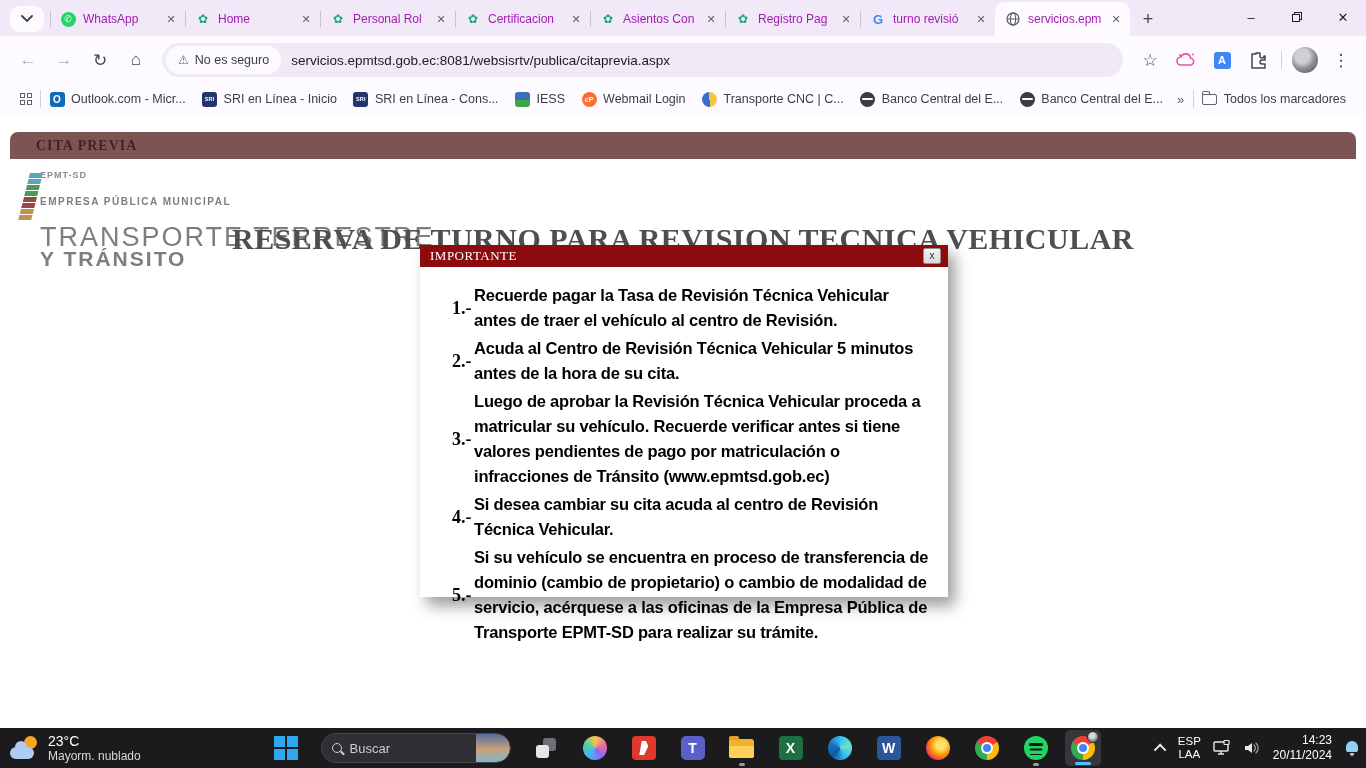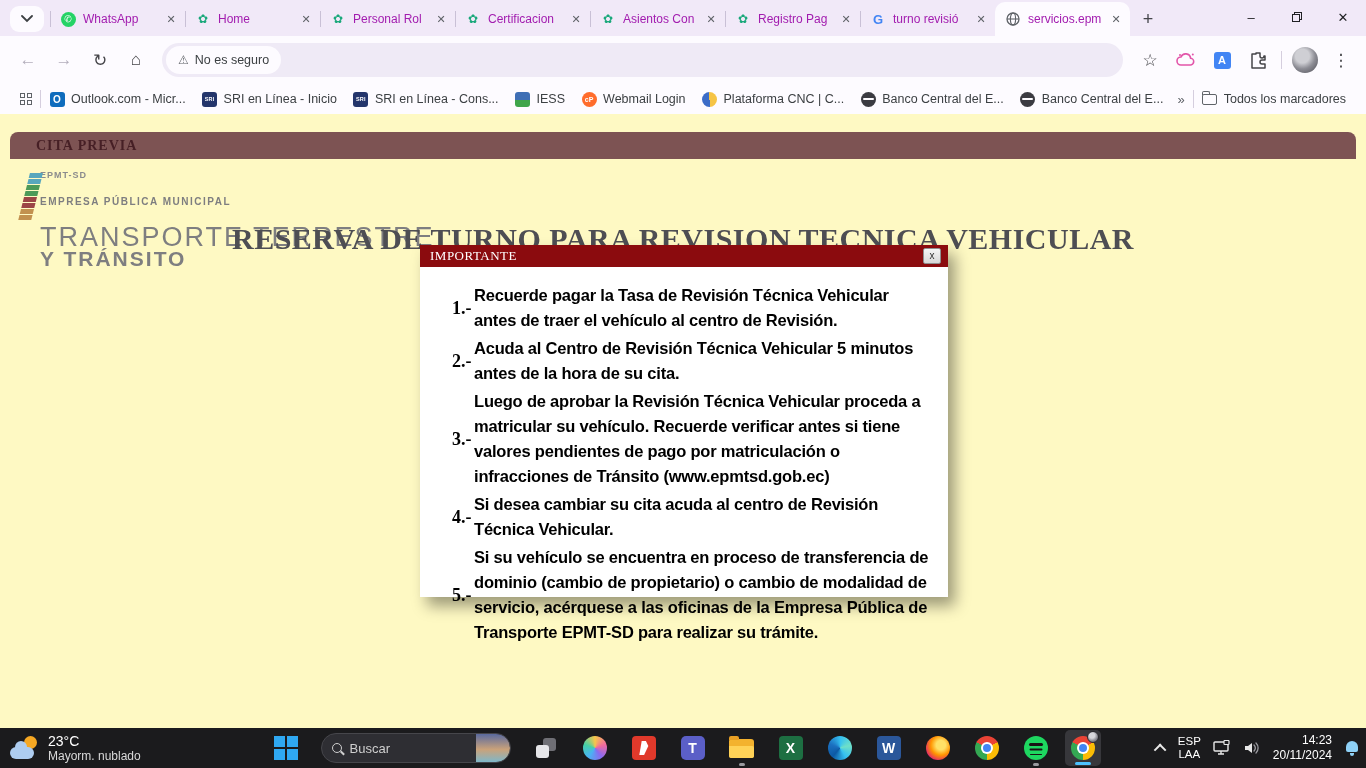--- a/index.html
+++ b/index.html
@@ -53,21 +53,21 @@
   .bm-cp { background:#ff6c2c; border-radius:50%; font-size:7px; }
   .bm-cnc { background:conic-gradient(#f6c445 0 50%, #3b6cc7 50% 100%); border-radius:50%; }
   .bm-bce { background:#3b3b41; border-radius:50%; position:relative; }
   .bm-bce::after { content:""; position:absolute; left:2px; right:2px; top:6px; height:2px; background:#fdfbff; border-radius:1px; }
   .bm-chev { padding:0 6px; color:#5f6368; font-size:13px; cursor:pointer; }
   .bm-spacer { flex:1; }
   .folder-ic { width:15px; height:11px; border:1.5px solid #5f6368; border-radius:2px; position:relative; }
   .folder-ic::before { content:""; position:absolute; top:-4px; left:-1px; width:6px; height:3px; border:1.5px solid #5f6368; border-bottom:none; border-radius:2px 2px 0 0; }
 
   
-  .page { position:relative; height:614px; background:#fef9c3; overflow:hidden; }
+  .page { position:relative; height:614px; background:#ffffff; overflow:hidden; }
   .banner { position:absolute; left:10px; right:10px; top:18px; height:27px; background:#7d5353; border-radius:8px 8px 0 0; display:flex; align-items:center; padding-left:26px;
             font-family:"Liberation Serif", serif; font-weight:bold; font-size:14px; letter-spacing:1px; color:#461f25; }
   .logo { position:absolute; left:18px; top:56px; display:flex; gap:9px; }
   .stripes { display:flex; flex-direction:column; gap:1px; margin-top:3px; transform:skewX(-14deg); }
   .stripes i { width:13px; height:5px; display:block; }
   .logo-text { color:#7e7e80; }
   .logo-l1 { font-size:9px; font-weight:bold; letter-spacing:1px; color:#8b8b8d; }
   .logo-l2 { font-size:10px; font-weight:bold; letter-spacing:1.5px; margin-top:16px; }
   .logo-l3 { font-size:27px; font-weight:normal; letter-spacing:2px; line-height:21px; margin-top:20px; }
   .logo-l4 { font-size:21px; font-weight:bold; letter-spacing:2px; line-height:21px; }
@@ -211,20 +211,21 @@
 <div class="toolbar">
   <div class="nav-ic dim">←</div>
   <div class="nav-ic dim">→</div>
   <div class="nav-ic">↻</div>
   <div class="nav-ic">⌂</div>
   <div class="addressbar">
     <div class="sec-chip">
       <span class="warn-tri">⚠</span>
       <span>No es seguro</span>
     </div>
+    <span class="url-text">servicios.epmtsd.gob.ec:8081/websisrtv/publica/citaprevia.aspx</span>
   </div>
   <div class="tool-right">
     <div class="nav-ic">☆</div>
     <div class="nav-ic">
       <svg width="20" height="16" viewBox="0 0 20 16">
           <path d="M5 13a4 4 0 010-8 5 5 0 019.6 1.2A3.4 3.4 0 0114 13z" fill="none" stroke="#e255a9" stroke-width="1.6"></path>
           <circle cx="4" cy="3" r="1" fill="#e255a9"></circle>
           <circle cx="16.8" cy="2.6" r="1" fill="#e255a9"></circle>
         </svg>
     </div>
@@ -279,21 +280,21 @@
   <div class="bm-item">
     <span class="bm-ic">
         <span class="bm-sq bm-cp">cP</span>
       </span>
     <span>Webmail Login</span>
   </div>
   <div class="bm-item">
     <span class="bm-ic">
         <span class="bm-sq bm-cnc"></span>
       </span>
-    <span>Plataforma CNC | C...</span>
+    <span>Transporte CNC | C...</span>
   </div>
   <div class="bm-item">
     <span class="bm-ic">
         <span class="bm-sq bm-bce"></span>
       </span>
     <span>Banco Central del E...</span>
   </div>
   <div class="bm-item">
     <span class="bm-ic">
         <span class="bm-sq bm-bce"></span>

